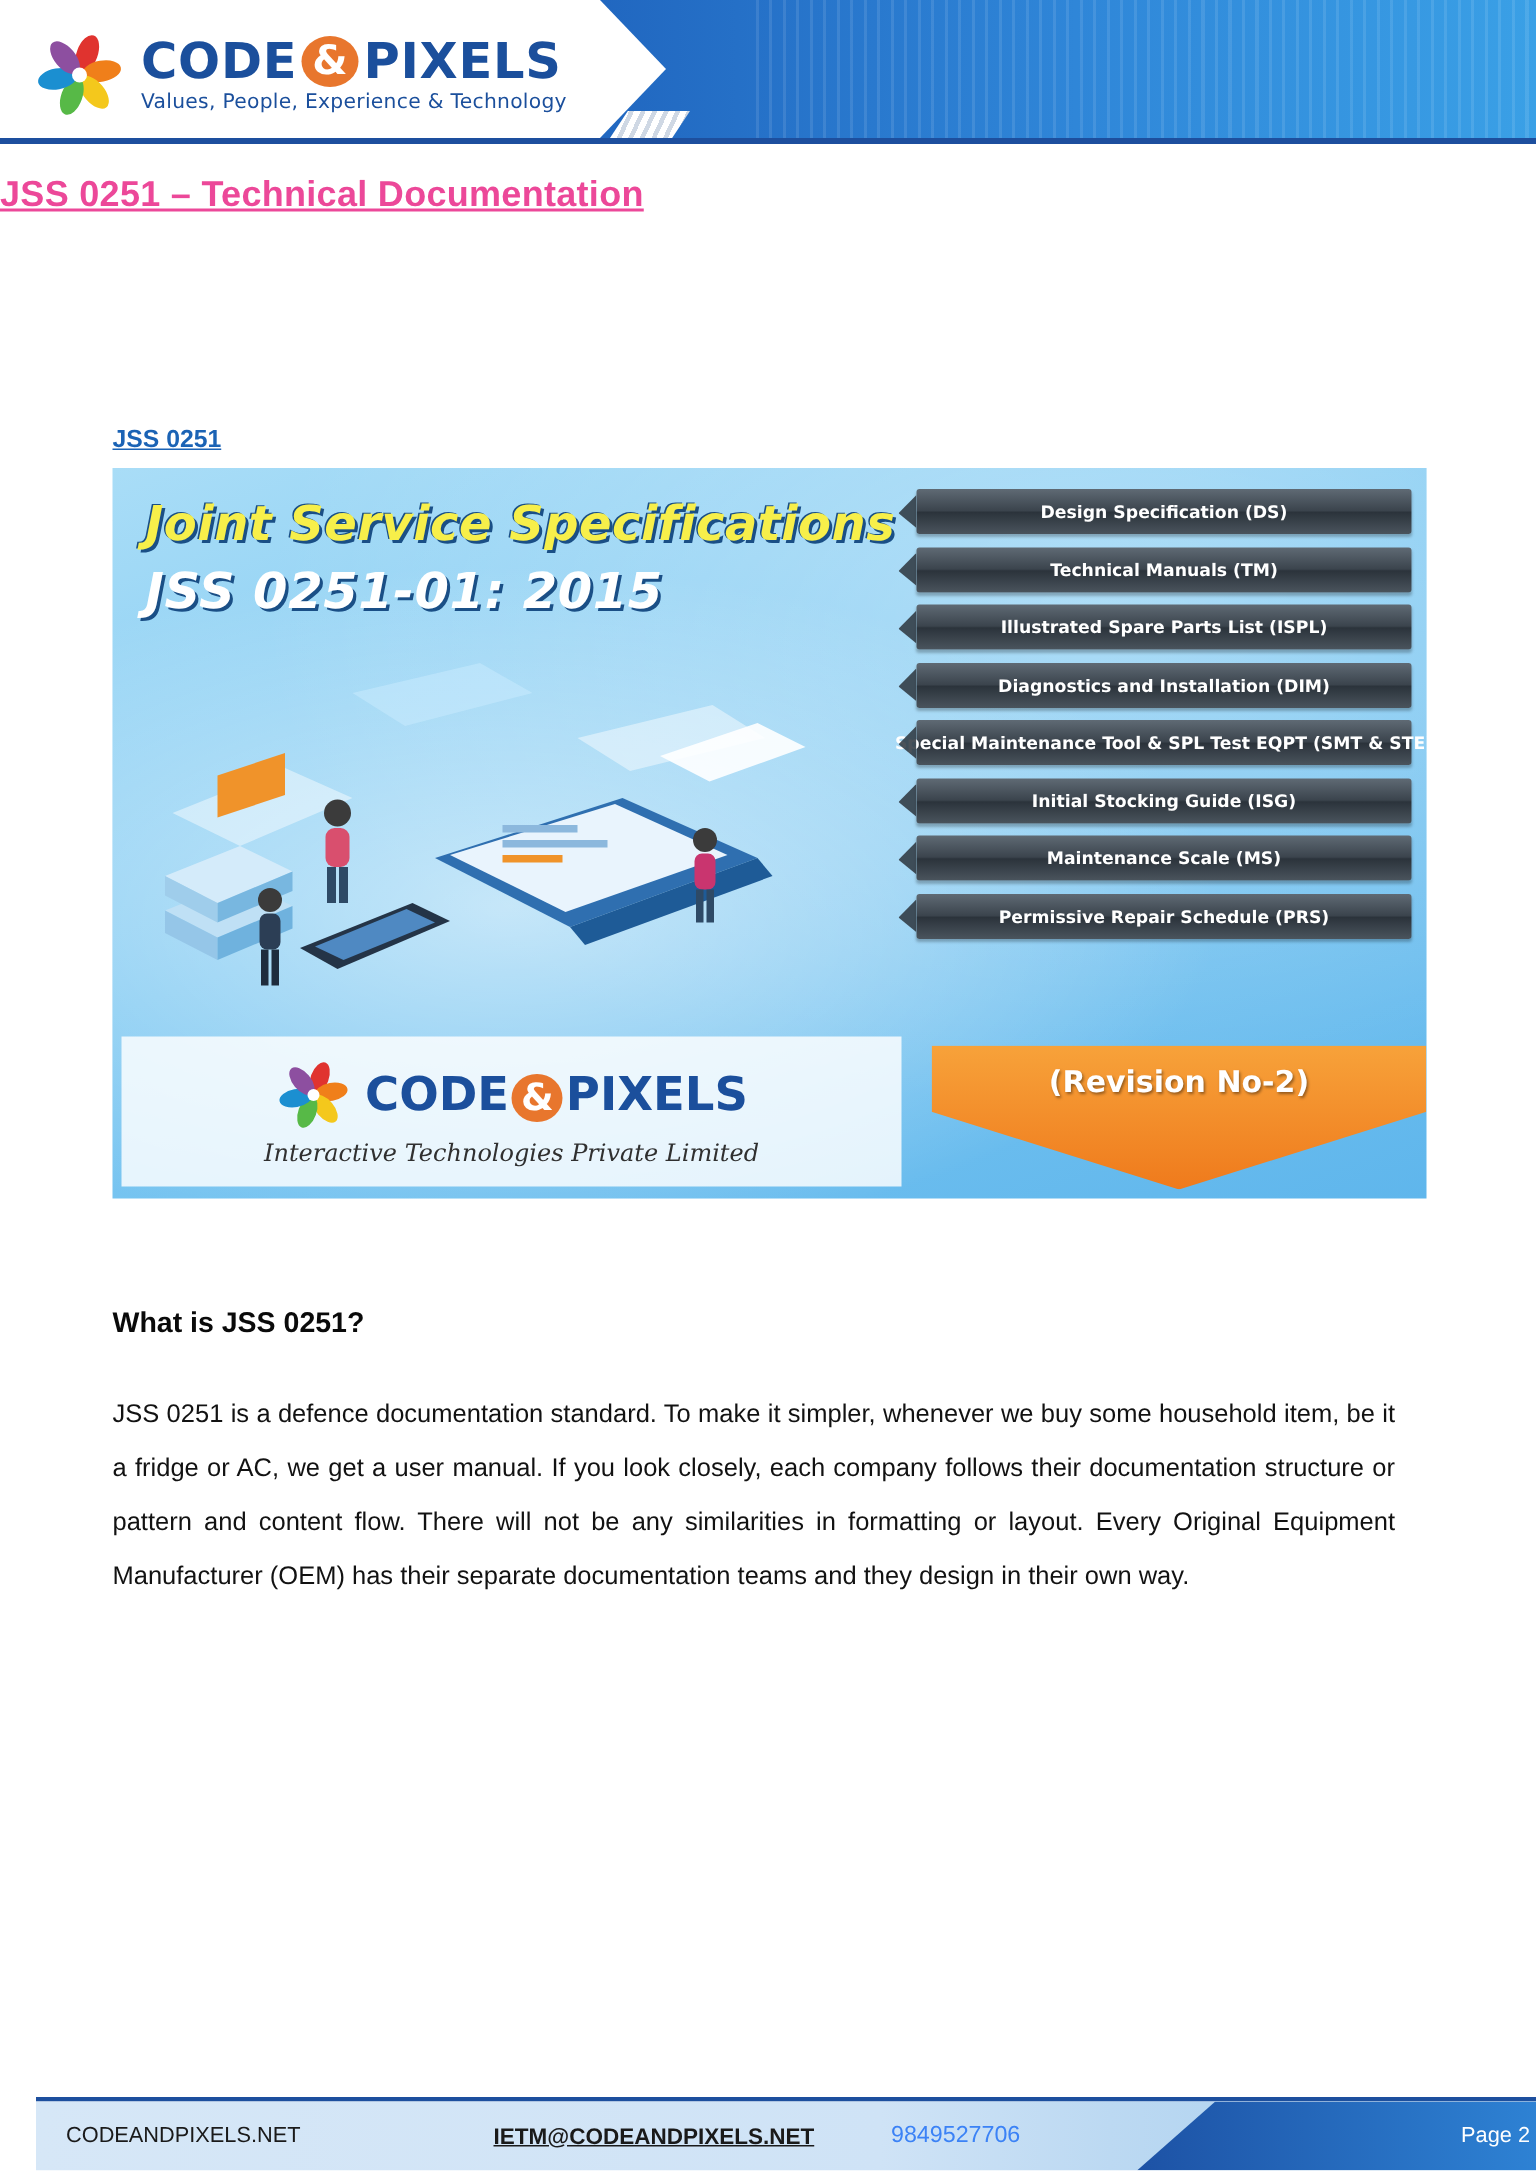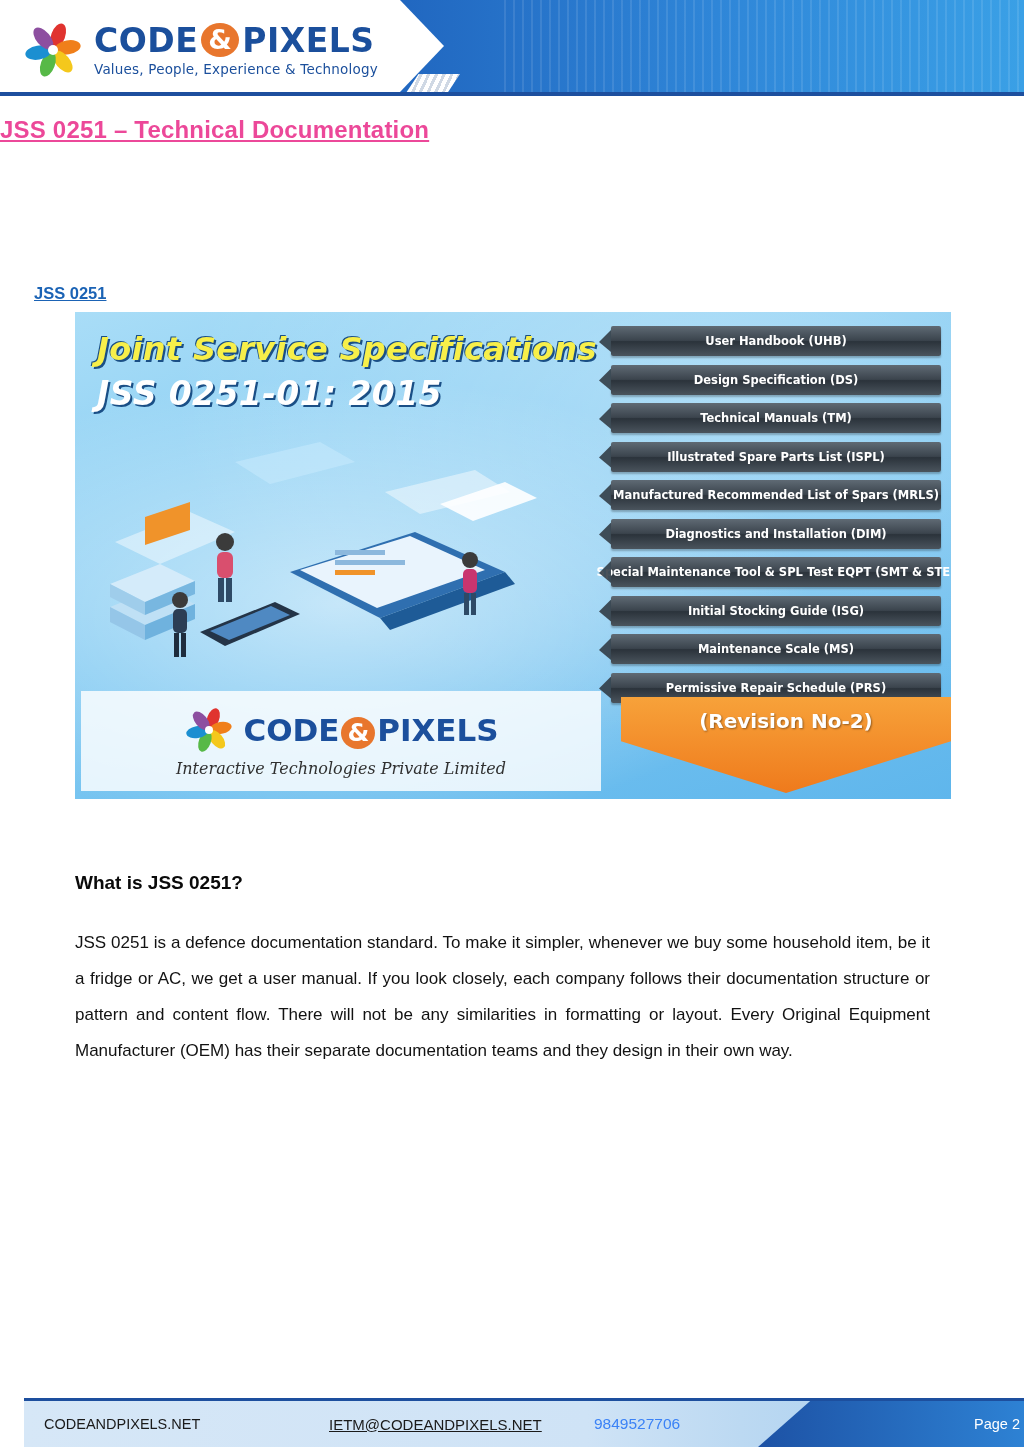--- a/index.html
+++ b/index.html
@@ -129,21 +129,21 @@
   .doc-title {
     text-align: left;
     font-size: 24px;
     font-weight: bold;
     color: #ec4899;
     text-decoration: underline;
     margin-top: 18px;
     letter-spacing: 0.2px;
   }
   .section-link {
-    margin: 140px 0 0 34px;
+    margin: 140px 0 0 75px;
     font-size: 16.5px;
     font-weight: bold;
     color: #1b63b5;
     text-decoration: underline;
     display: inline-block;
   }
   .lead-line {
     margin: 32px 0 0 75px;
     font-size: 17px;
     color: #121212;
@@ -349,21 +349,21 @@
     font-size: 14.5px;
     color: #1a1a1a;
   }
   .footer-mail {
     position: absolute;
     left: 305px; bottom: 0;
     height: 46px;
     display: flex; align-items: center;
     font-size: 15px;
     color: #1a1a1a;
-    font-weight: normal;
+    font-weight: bold;
     text-decoration: underline;
   }
   .footer-phone {
     position: absolute;
     left: 570px; bottom: 0;
     height: 46px;
     display: flex; align-items: center;
     font-size: 15.5px;
     color: #3b82f6;
   }
@@ -501,33 +501,27 @@
       </div>
       <div class="fig-logo-text">
         <span>CODE</span><span class="fig-logo-amp">&amp;</span><span>PIXELS</span>
       </div>
     </div>
     <div class="fig-logo-sub">Interactive Technologies Private Limited</div>
   </div>
 
   <div class="fig-list">
     <div class="fig-item">
-        <span>User Handbook (UHB)</span>
-      </div>
-    <div class="fig-item">
         <span>Design Specification (DS)</span>
       </div>
     <div class="fig-item">
         <span>Technical Manuals (TM)</span>
       </div>
     <div class="fig-item">
         <span>Illustrated Spare Parts List (ISPL)</span>
-      </div>
-    <div class="fig-item">
-        <span>Manufactured Recommended List of Spars (MRLS)</span>
       </div>
     <div class="fig-item">
         <span>Diagnostics and Installation (DIM)</span>
       </div>
     <div class="fig-item">
         <span>Special Maintenance Tool &amp; SPL Test EQPT (SMT &amp; STE)</span>
       </div>
     <div class="fig-item">
         <span>Initial Stocking Guide (ISG)</span>
       </div>

